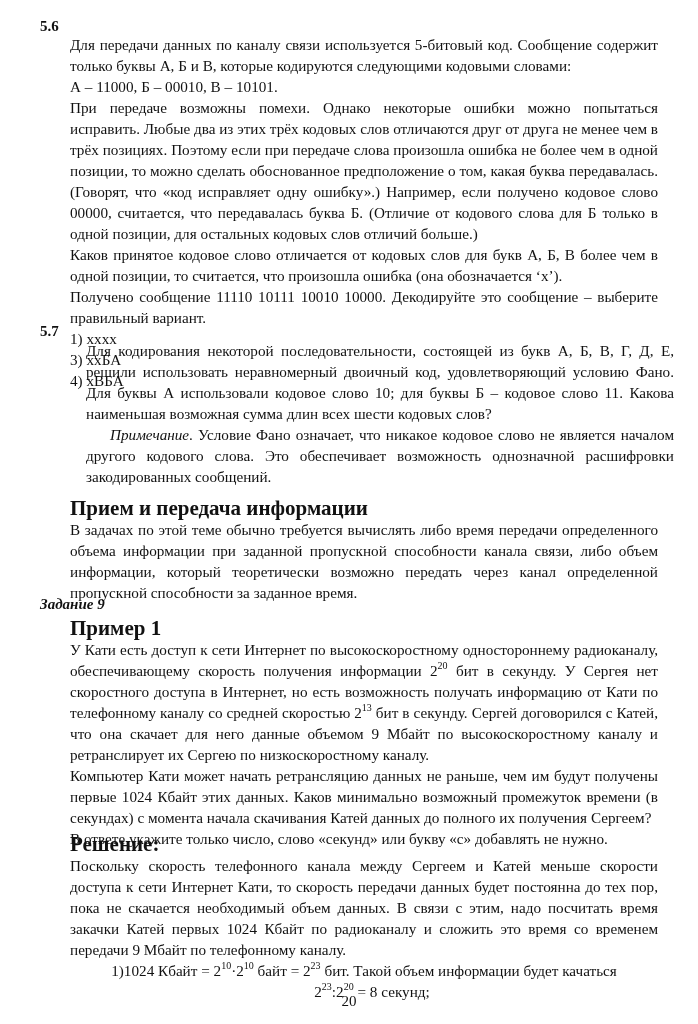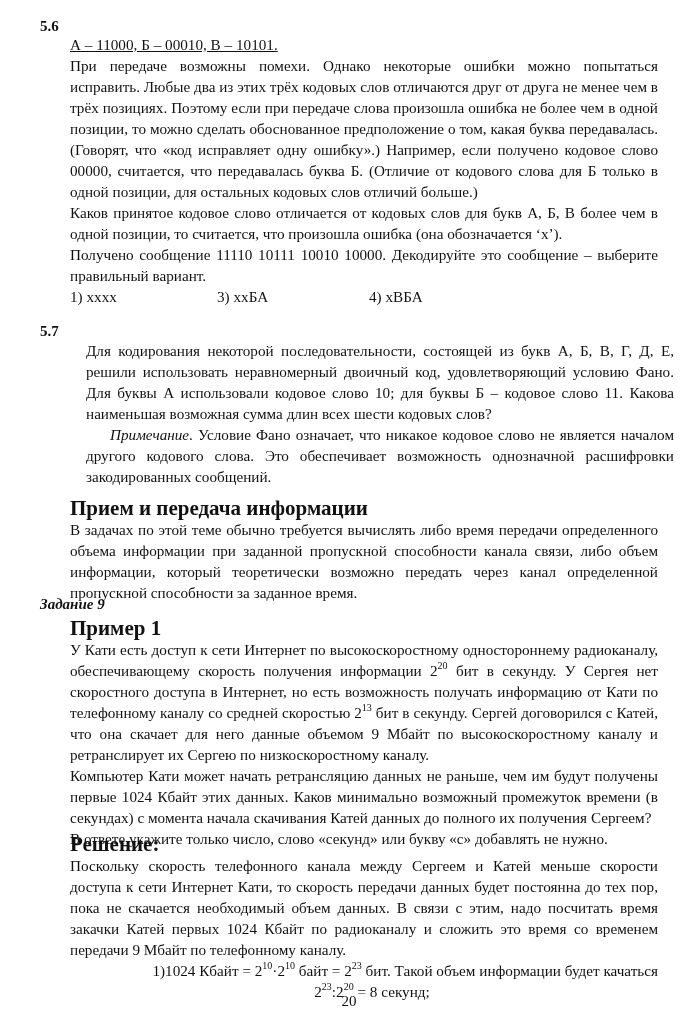--- a/index.html
+++ b/index.html
@@ -2,36 +2,37 @@
 <html><head>
 <meta charset="utf-8">
 <style>
   html, body { margin: 0; padding: 0; background: #ffffff; }
   body { width: 698px; height: 1024px; position: relative; overflow: hidden;
          font-family: "Liberation Serif", serif; color: #111; }
   .page { position: absolute; left: 0; top: 8px; width: 698px; height: 1024px; }
   .num { position: absolute; left: 40px; font-weight: bold; font-size: 15px; }
   .blk { position: absolute; left: 70px; width: 588px; font-size: 15.2px; line-height: 21px; }
   .blk p { margin: 0; text-align: justify; }
-  .center { text-align: right; text-decoration: underline; }
-  .opts { display: flex; }
+  .center { text-align: right; }
+  .opts { display: flex; flex-direction: column; }
   .opts span { display: inline-block; }
   .heading { font-weight: bold; font-size: 21px; }
   .it { font-style: italic; }
   .indent { text-indent: 24px; }
   sup { font-size: 10px; line-height: 0; position: relative; top: -1px; }
   .pageno { position: absolute; left: 0; width: 698px; top: 985px; text-align: center; font-size: 15px; }
 </style>
 </head>
 <body>
 
 <div class="page">
 
   <div class="num" style="top:10px;">5.6</div>
   <div class="blk" style="top:26px;">
+    <p>Для передачи данных по каналу связи используется 5-битовый код. Сообщение содержит только буквы А, Б и В, которые кодируются следующими кодовыми словами:</p>
     <p class="center">А – 11000,    Б – 00010,    В – 10101.</p>
     <p>При передаче возможны помехи. Однако некоторые ошибки можно попытаться исправить. Любые два из этих трёх кодовых слов отличаются друг от друга не менее чем в трёх позициях. Поэтому если при передаче слова произошла ошибка не более чем в одной позиции, то можно сделать обоснованное предположение о том, какая буква передавалась. (Говорят, что «код исправляет одну ошибку».) Например, если получено кодовое слово 00000, считается, что передавалась буква Б. (Отличие от кодового слова для Б только в одной позиции, для остальных кодовых слов отличий больше.)</p>
     <p>Каков принятое кодовое слово отличается от кодовых слов для букв А, Б, В более чем в одной позиции, то считается, что произошла ошибка (она обозначается ‘x’).</p>
     <p>Получено сообщение 11110 10111 10010 10000. Декодируйте это сообщение – выберите правильный вариант.</p>
     <div class="opts">
       <span style="width:147px">1) xxxx</span>
       <span style="width:152px">3) xxБА</span>
       <span>4)  xВБА</span>
     </div>
   </div>
@@ -52,18 +53,18 @@
   <div class="blk" style="top:610px;">
     <p class="heading">Пример 1</p>
     <p><span>У Кати есть доступ к сети Интернет по высокоскоростному одностороннему радиоканалу, обеспечивающему скорость получения информации 2</span><sup>20</sup><span>  бит в секунду. У Сергея нет скоростного доступа в Интернет, но есть возможность получать информацию от Кати по телефонному каналу со средней скоростью 2</span><sup>13</sup><span> бит в секунду. Сергей договорился с Катей, что она скачает для него данные объемом 9 Мбайт по высокоскоростному каналу и ретранслирует их Сергею по низкоскоростному каналу.</span></p>
     <p>Компьютер Кати может начать ретрансляцию данных не раньше, чем им будут получены первые 1024 Кбайт этих данных. Каков минимально возможный промежуток времени (в секундах) с момента начала скачивания Катей данных до полного их получения Сергеем?</p>
     <p>В ответе укажите только число, слово «секунд» или букву «с» добавлять не нужно.</p>
   </div>
 
   <div class="blk" style="top:826px;">
     <p class="heading">Решение:</p>
     <p>Поскольку скорость телефонного канала между Сергеем и Катей меньше скорости доступа к сети Интернет Кати, то скорость передачи данных будет постоянна до тех пор, пока не скачается необходимый объем данных. В связи с этим, надо посчитать время закачки Катей первых 1024 Кбайт по радиоканалу и сложить это время со временем передачи 9 Мбайт по телефонному каналу.</p>
-    <p style="text-align:right"><span>1)1024 Кбайт = 2</span><sup>10</sup><span>·2</span><sup>10</sup><span> байт = 2</span><sup>23</sup><span> бит. Такой объем информации будет качаться</span></p>
+    <p style="text-align:center"><span>1)1024 Кбайт = 2</span><sup>10</sup><span>·2</span><sup>10</sup><span> байт = 2</span><sup>23</sup><span> бит. Такой объем информации будет качаться</span></p>
     <p style="text-align:center; padding-left:16px"><span>2</span><sup>23</sup><span>:2</span><sup>20</sup><span> = 8 секунд;</span></p>
   </div>
 
   <div class="pageno">20</div>
 </div>
 
 </body></html>

